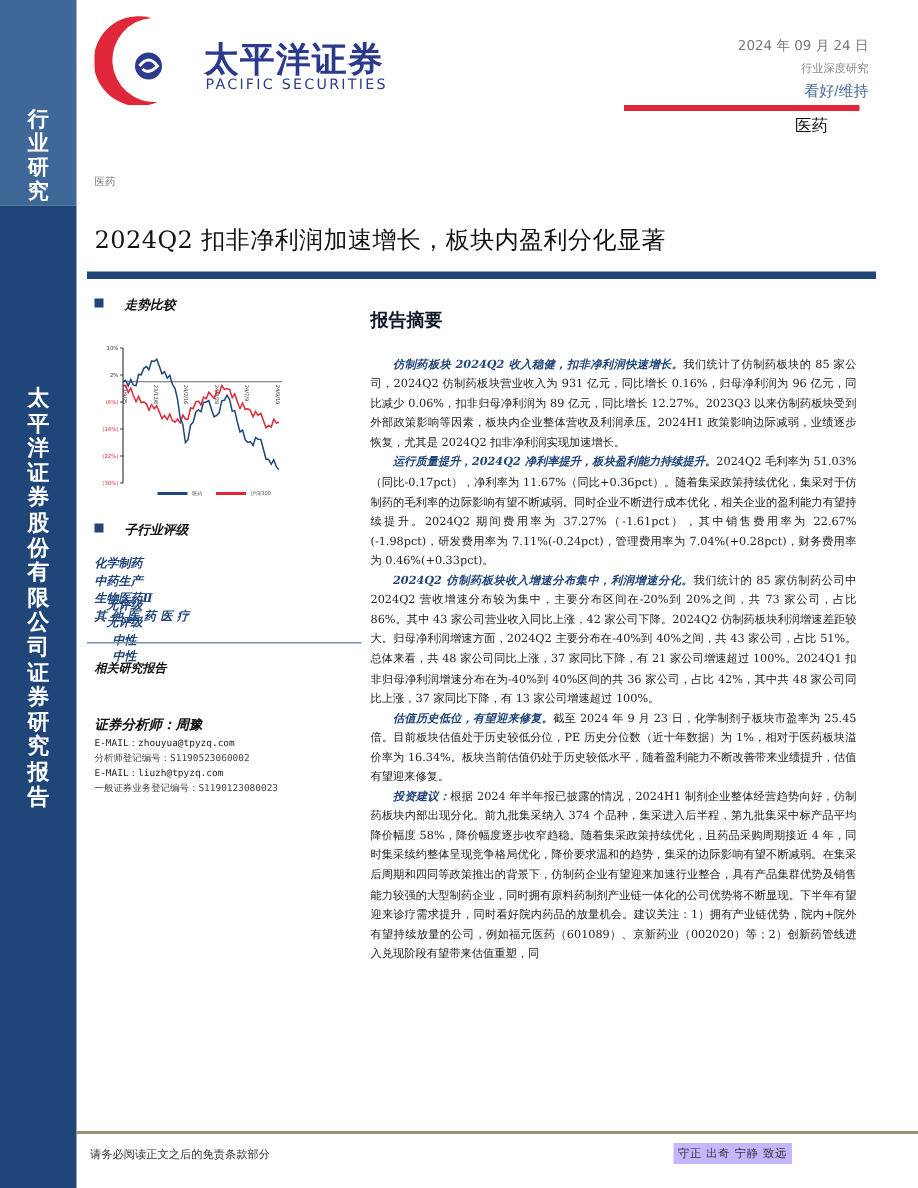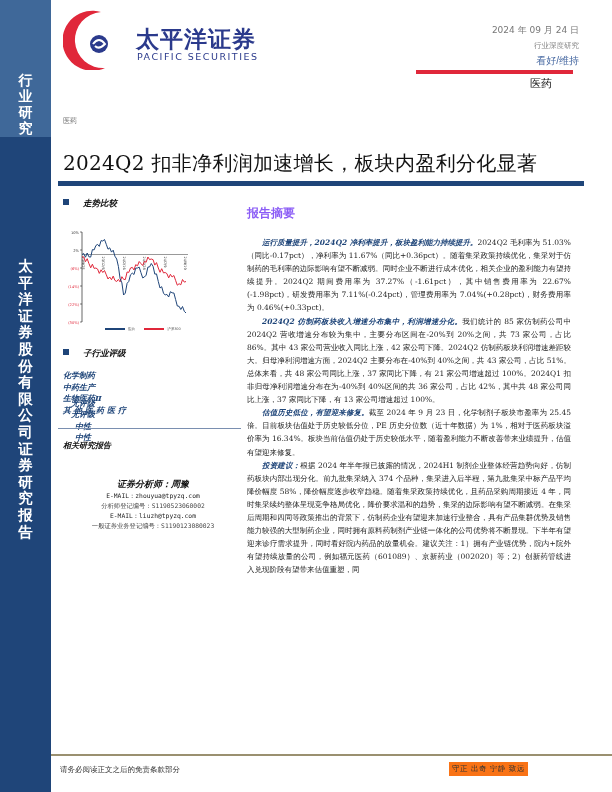--- a/index.html
+++ b/index.html
@@ -23,54 +23,54 @@
              font-size: 9.5px; color: #2b3a8c; letter-spacing: 1.5px; }
   .industry-tag-small { position: absolute; left: 63px; top: 116px; font-size: 7px; color: #777;
                         font-family: "DejaVu Sans", sans-serif; }
   .hdr-right { position: absolute; left: 415px; top: 24px; width: 164px; text-align: right; }
   .hdr-right .date { font-family: "DejaVu Sans", sans-serif; font-size: 9px; color: #777; }
   .hdr-right .type { font-family: "DejaVu Sans", sans-serif; font-size: 7.5px; color: #888; margin-top: 4px; }
   .hdr-right .rating { font-family: Liberation Sans, sans-serif; font-size: 10px; color: #4a6ba3; margin-top: 3px; }
   .hdr-redline { position: absolute; left: 416px; top: 70px; width: 157px; height: 4px; background: #e0273a; }
   .hdr-sector { position: absolute; left: 530px; top: 76px; font-family: "DejaVu Sans", sans-serif; font-size: 11px; color: #111; }
 
-  .title { position: absolute; left: 63px; top: 150px; font-family: "DejaVu Serif", serif; font-size: 20px; color: #111; letter-spacing: 0.3px; }
+  .title { position: absolute; left: 63px; top: 150px; font-family: "DejaVu Serif", serif; font-size: 16px; color: #111; letter-spacing: 0.3px; }
   .title-bar { position: absolute; left: 58px; top: 181px; width: 526px; height: 5px; background: #1f4579; }
 
   
   .sec-head { position: absolute; left: 63px; font-family: "DejaVu Serif", serif; font-weight: bold; font-style: italic; font-size: 8.5px; color: #111; }
   .sec-head .sq { display: inline-block; width: 6px; height: 6px; background: #1f4579; margin-right: 14px; vertical-align: 1px; }
   .chart-box { position: absolute; left: 60px; top: 222px; width: 130px; height: 110px; }
   .chart-box svg { position: absolute; left: 0; top: 0; }
   .legend { position: absolute; left: 105px; top: 327px; font-family: "DejaVu Sans", sans-serif; font-size: 3.5px; color: #555; }
   .legend .item { display: inline-flex; align-items: center; margin-right: 8px; }
   .legend .line { display: inline-block; width: 20px; height: 2px; margin-right: 3px; }
 
   .ratings { position: absolute; left: 63px; top: 370px; width: 140px; font-family: "DejaVu Serif", serif; font-weight: bold; font-style: italic; font-size: 8px; color: #1f4579; }
   .ratings .row { display: flex; justify-content: space-between; height: 11.5px; line-height: 11.5px; flex-direction: column; }
   .ratings .row .name { width: 70px; }
   .ratings .row .val { width: 40px; text-align: center; margin-top: 16px; }
   .left-divider { position: absolute; left: 58px; top: 428px; width: 183px; height: 1px; background: #7a8fb0; }
 
   .related { position: absolute; left: 63px; top: 440px; font-family: "DejaVu Serif", serif; font-weight: bold; font-style: italic; font-size: 8px; color: #111; }
-  .analyst { position: absolute; left: 63px; top: 478px; width: 180px; text-align: center; }
+  .analyst { position: absolute; left: 63px; top: 478px; width: 180px; }
   .analyst .role { font-family: "DejaVu Serif", serif; font-weight: bold; font-style: italic; font-size: 9px; color: #111; height: 13px; line-height: 13px; }
   .analyst .small { font-family: "DejaVu Sans Mono", monospace; font-size: 6.3px; color: #222; height: 10px; line-height: 10px; }
   .analyst .small.grey { color: #444; }
 
   
-  .abstract-head { position: absolute; left: 247px; top: 205px; font-family: "DejaVu Serif", serif; font-weight: bold; font-size: 12px; color: #8b5cf6; }
+  .abstract-head { position: absolute; left: 247px; top: 205px; font-family: "DejaVu Serif", serif; font-weight: bold; font-size: 12px; color: #0f172a; }
   .body { position: absolute; left: 247px; top: 236px; width: 324px; font-family: "DejaVu Serif", serif; font-size: 7.5px; color: #222; line-height: 13.1px; text-align: justify; }
   .body p { text-indent: 2em; margin: 0; }
   .body b { color: #1f4579; font-style: italic; }
 
   
   .footer-line { position: absolute; left: 51px; top: 754px; width: 561px; height: 2px; background: #9a9070; }
   .footer-left { position: absolute; left: 60px; top: 765px; font-family: Liberation Sans, sans-serif; font-size: 7.5px; color: #333; }
-  .footer-right { position: absolute; left: 449px; top: 762px; padding: 2px 3px; background: #f97316; font-family: "DejaVu Serif", serif; font-size: 7.5px; color: #333; letter-spacing: 0.5px; }
+  .footer-right { position: absolute; left: 449px; top: 762px; padding: 2px 3px; background: #c4b5fd; font-family: "DejaVu Serif", serif; font-size: 7.5px; color: #333; letter-spacing: 0.5px; }
 </style>
 </head>
 <body>
 
 <div class="sidebar-top"></div>
 <div class="sidebar-bottom"></div>
 <div class="vtext top" id="vt-top">
     <span>行</span>
     <span>业</span>
     <span>研</span>
@@ -187,20 +187,21 @@
 <div class="analyst">
   <div class="role">证券分析师：周豫</div>
   <div class="small">E-MAIL：zhouyua@tpyzq.com</div>
   <div class="small grey">分析师登记编号：S1190523060002</div>
   <div class="small">E-MAIL：liuzh@tpyzq.com</div>
   <div class="small grey">一般证券业务登记编号：S1190123080023</div>
 </div>
 
 <div class="abstract-head">报告摘要</div>
 <div class="body">
+  <p><b>仿制药板块 2024Q2 收入稳健，扣非净利润快速增长。</b><span>我们统计了仿制药板块的 85 家公司，2024Q2 仿制药板块营业收入为 931 亿元，同比增长 0.16%，归母净利润为 96 亿元，同比减少 0.06%，扣非归母净利润为 89 亿元，同比增长 12.27%。2023Q3 以来仿制药板块受到外部政策影响等因素，板块内企业整体营收及利润承压。2024H1 政策影响边际减弱，业绩逐步恢复，尤其是 2024Q2 扣非净利润实现加速增长。</span></p>
   <p><b>运行质量提升，2024Q2 净利率提升，板块盈利能力持续提升。</b><span>2024Q2 毛利率为 51.03%（同比-0.17pct），净利率为 11.67%（同比+0.36pct）。随着集采政策持续优化，集采对于仿制药的毛利率的边际影响有望不断减弱。同时企业不断进行成本优化，相关企业的盈利能力有望持续提升。2024Q2 期间费用率为 37.27%（-1.61pct），其中销售费用率为 22.67%(-1.98pct)，研发费用率为 7.11%(-0.24pct)，管理费用率为 7.04%(+0.28pct)，财务费用率为 0.46%(+0.33pct)。</span></p>
   <p><b>2024Q2 仿制药板块收入增速分布集中，利润增速分化。</b><span>我们统计的 85 家仿制药公司中 2024Q2 营收增速分布较为集中，主要分布区间在-20%到 20%之间，共 73 家公司，占比 86%。其中 43 家公司营业收入同比上涨，42 家公司下降。2024Q2 仿制药板块利润增速差距较大。归母净利润增速方面，2024Q2 主要分布在-40%到 40%之间，共 43 家公司，占比 51%。总体来看，共 48 家公司同比上涨，37 家同比下降，有 21 家公司增速超过 100%。2024Q1 扣非归母净利润增速分布在为-40%到 40%区间的共 36 家公司，占比 42%，其中共 48 家公司同比上涨，37 家同比下降，有 13 家公司增速超过 100%。</span></p>
   <p><b>估值历史低位，有望迎来修复。</b><span>截至 2024 年 9 月 23 日，化学制剂子板块市盈率为 25.45 倍。目前板块估值处于历史较低分位，PE 历史分位数（近十年数据）为 1%，相对于医药板块溢价率为 16.34%。板块当前估值仍处于历史较低水平，随着盈利能力不断改善带来业绩提升，估值有望迎来修复。</span></p>
   <p><b>投资建议：</b><span>根据 2024 年半年报已披露的情况，2024H1 制剂企业整体经营趋势向好，仿制药板块内部出现分化。前九批集采纳入 374 个品种，集采进入后半程，第九批集采中标产品平均降价幅度 58%，降价幅度逐步收窄趋稳。随着集采政策持续优化，且药品采购周期接近 4 年，同时集采续约整体呈现竞争格局优化，降价要求温和的趋势，集采的边际影响有望不断减弱。在集采后周期和四同等政策推出的背景下，仿制药企业有望迎来加速行业整合，具有产品集群优势及销售能力较强的大型制药企业，同时拥有原料药制剂产业链一体化的公司优势将不断显现。下半年有望迎来诊疗需求提升，同时看好院内药品的放量机会。建议关注：1）拥有产业链优势，院内+院外有望持续放量的公司，例如福元医药（601089）、京新药业（002020）等；2）创新药管线进入兑现阶段有望带来估值重塑，同</span></p>
 </div>
 
 <div class="footer-line"></div>
 <div class="footer-left">请务必阅读正文之后的免责条款部分</div>
 <div class="footer-right">守正 出奇 宁静 致远</div>
 

